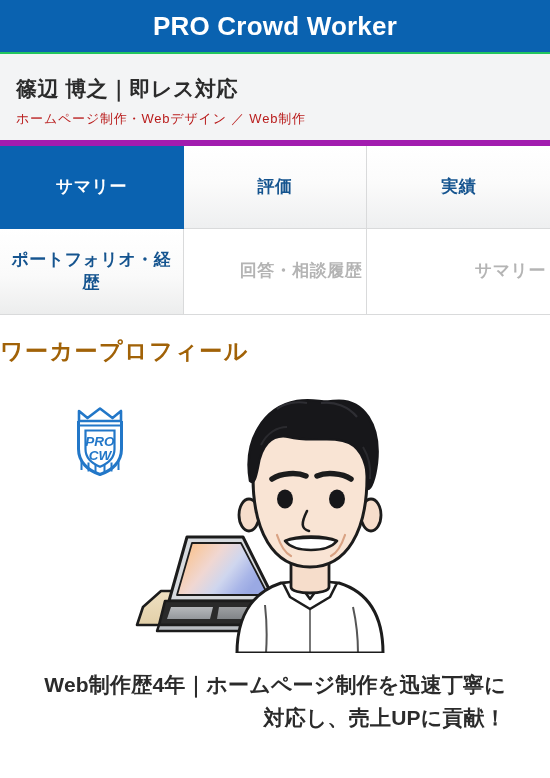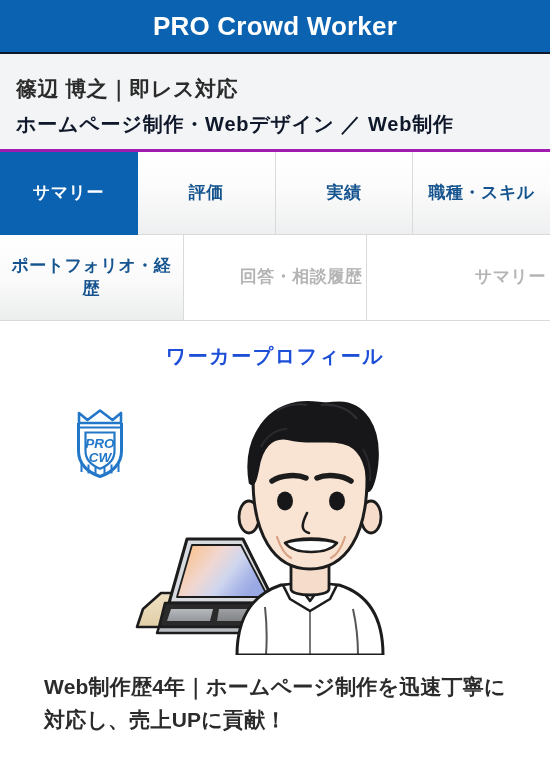--- a/index.html
+++ b/index.html
@@ -22,21 +22,21 @@
   }
 
   
   .site-header {
     height: 54px;
     background: #0a62b0;
     display: flex;
     align-items: center;
     justify-content: center;
     box-sizing: border-box;
-    border-bottom: 2px solid #0f172a;
+    border-bottom: 2px solid #22c55e;
   }
   .site-header .brand {
     color: #ffffff;
     font-size: 26px;
     font-weight: bold;
     letter-spacing: 0.2px;
     line-height: 1;
     white-space: nowrap;
   }
 
@@ -49,32 +49,32 @@
   .worker-name {
     font-size: 21px;
     font-weight: bold;
     color: #2b2b2b;
     line-height: 1.25;
     letter-spacing: 0.5px;
     white-space: nowrap;
   }
   .worker-cat {
     margin-top: 9px;
-    font-size: 20px;
-    font-weight: bold;
-    color: #0f172a;
+    font-size: 13px;
+    font-weight: normal;
+    color: #b91c1c;
     letter-spacing: 0.8px;
     line-height: 1.3;
     white-space: nowrap;
   }
 
   
   .tabs {
     background: #f3f4f5;
-    border-top: 3px solid #a21caf;
+    border-top: 6px solid #a21caf;
   }
   .tab-row {
     display: flex;
     width: 100%;
   }
   .tab {
     flex: 1 1 0;
     min-width: 0;
     height: 83px;
     display: flex;
@@ -112,24 +112,23 @@
   .tab-row-2 .tab.is-link {
     background: linear-gradient(to bottom, #ffffff 0%, #fafafa 55%, #eceded 100%);
   }
 
   
   .profile {
     background: #ffffff;
     padding-top: 22px;
   }
   .profile-title {
-    text-align: center;
-    font-size: 20px;
-    font-weight: bold;
-    color: #1d4ed8;
+    font-size: 23px;
+    font-weight: bold;
+    color: #a16207;
     letter-spacing: 1.5px;
     line-height: 1.3;
   }
 
   .avatar-wrap {
     position: relative;
     height: 268px;
     margin-top: 18px;
     font-style: italic;
   }
@@ -157,21 +156,21 @@
   
   .tagline {
     margin: 16px 0 0 0;
     padding: 0 44px;
     box-sizing: border-box;
     font-size: 21px;
     font-weight: bold;
     color: #2b2b2b;
     line-height: 1.55;
     letter-spacing: 0.2px;
-    text-align: left;
+    text-align: right;
   }
 </style>
 </head>
 <body>
 
 <div class="page">
 
   <div class="site-header">
     <div class="brand">PRO Crowd Worker</div>
   </div>
@@ -185,23 +184,20 @@
 
     <div class="tab-row tab-row-1">
       <div class="tab is-active">
         <span>サマリー</span>
       </div>
       <div class="tab is-link">
         <span>評価</span>
       </div>
       <div class="tab is-link">
         <span>実績</span>
-      </div>
-      <div class="tab is-link">
-        <span>職種・スキル</span>
       </div>
     </div>
 
     <div class="tab-row tab-row-2">
       <div class="tab is-link">
         <span>ポートフォリオ・経歴</span>
       </div>
       <div class="tab is-disabled">
         <span>回答・相談履歴</span>
       </div>

